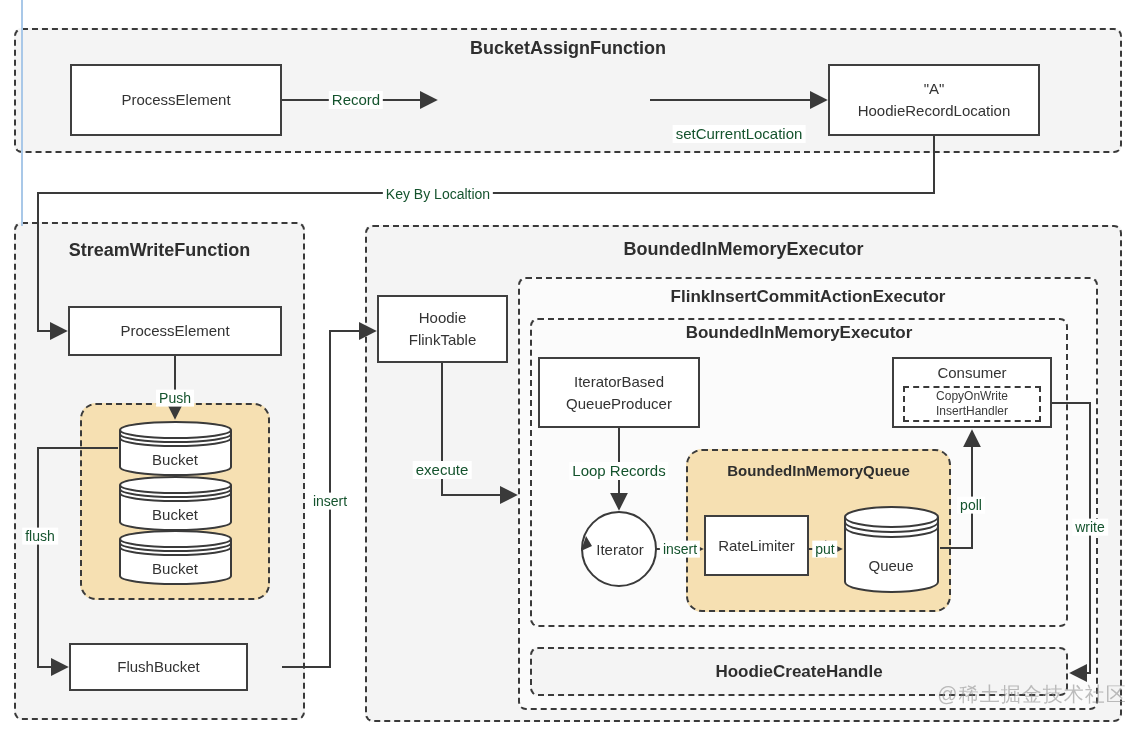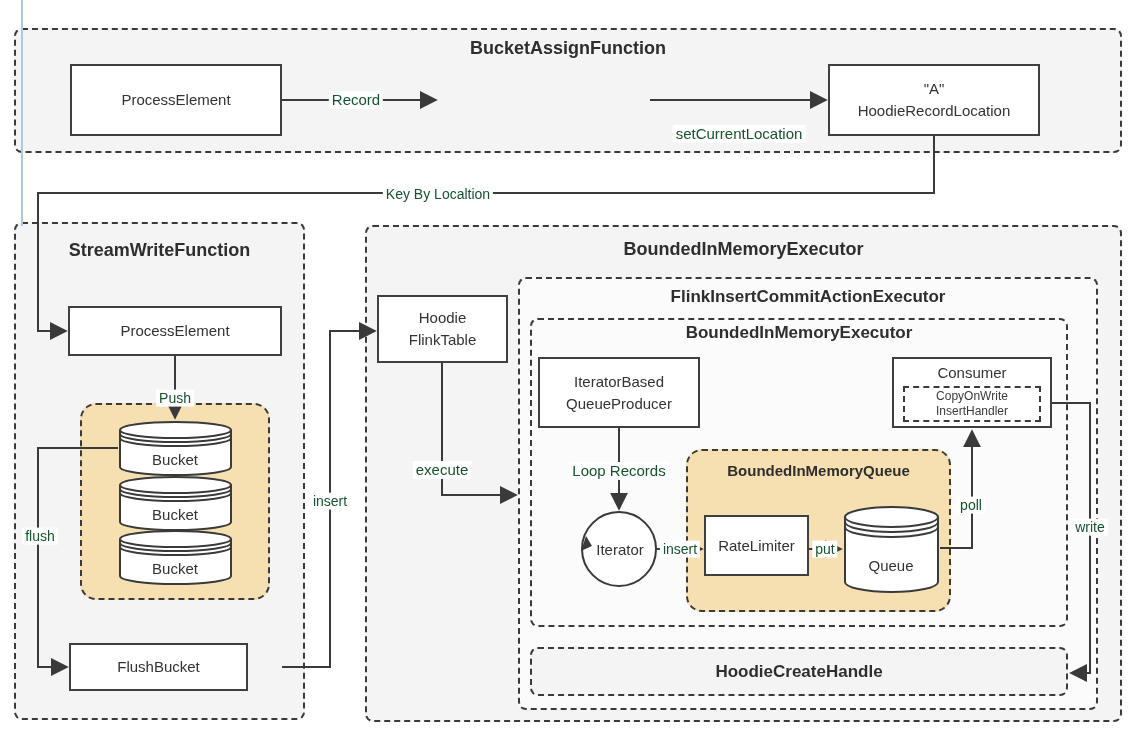--- a/index.html
+++ b/index.html
@@ -174,14 +174,15 @@
   <div class="chip" style="left:175px;top:398px;">Push</div>
   <div class="chip" style="left:40px;top:536px;">flush</div>
   <div class="chip" style="left:330px;top:501px;">insert</div>
   <div class="chip" style="left:442px;top:470px;font-size:15px;">execute</div>
   <div class="chip" style="left:619px;top:471px;font-size:15px;">Loop Records</div>
   <div class="chip" style="left:680px;top:549px;">insert</div>
   <div class="chip" style="left:825px;top:549px;">put</div>
   <div class="chip" style="left:971px;top:505px;">poll</div>
   <div class="chip" style="left:1090px;top:527px;">write</div>
 
+  <div class="watermark" style="left:1032px;top:694px;">@稀土掘金技术社区</div>
 
 </div>
 
 </body></html>

